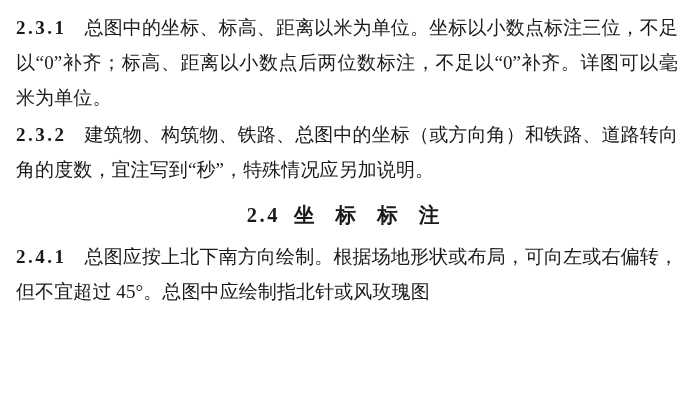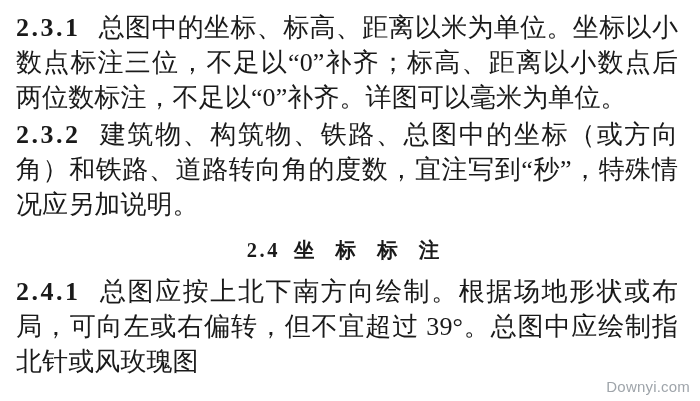--- a/index.html
+++ b/index.html
@@ -17,21 +17,21 @@
   }
   .page {
     position: relative;
     width: 700px;
     height: 401px;
     box-sizing: border-box;
     padding: 10px 22px 0 16px;
   }
   .clause {
     margin: 0 0 2px 0;
-    font-size: 26px;
+    font-size: 19px;
     line-height: 35px;
     text-align: justify;
     text-justify: inter-ideograph;
     letter-spacing: 0.1px;
   }
   .clause-num {
     font-weight: bold;
     letter-spacing: 2.5px;
     font-family: "Liberation Serif", "DejaVu Serif", serif;
   }
@@ -77,18 +77,17 @@
   <p class="clause">
     <span class="clause-num">2.3.2</span><span class="clause-gap"></span><span>建筑物、构筑物、铁路、总图中的坐标（或方向角）和铁路、道路转向角的度数，宜注写到“秒”，特殊情况应另加说明。</span>
   </p>
 
 
   <h2 class="section-head">
     <span class="sec-num">2.4</span><span class="sec-title">坐 标 标 注</span>
   </h2>
 
   <p class="clause">
-    <span class="clause-num">2.4.1</span><span class="clause-gap"></span><span>总图应按上北下南方向绘制。根据场地形状或布局，可向左或右偏转，但不宜超过 39°。总图中应绘制指北针或风玫瑰图</span>
+    <span class="clause-num">2.4.1</span><span class="clause-gap"></span><span>总图应按上北下南方向绘制。根据场地形状或布局，可向左或右偏转，但不宜超过 45°。总图中应绘制指北针或风玫瑰图</span>
   </p>
 
-  <div class="watermark">Downyi.com</div>
 
 </div>
 
 </body></html>

